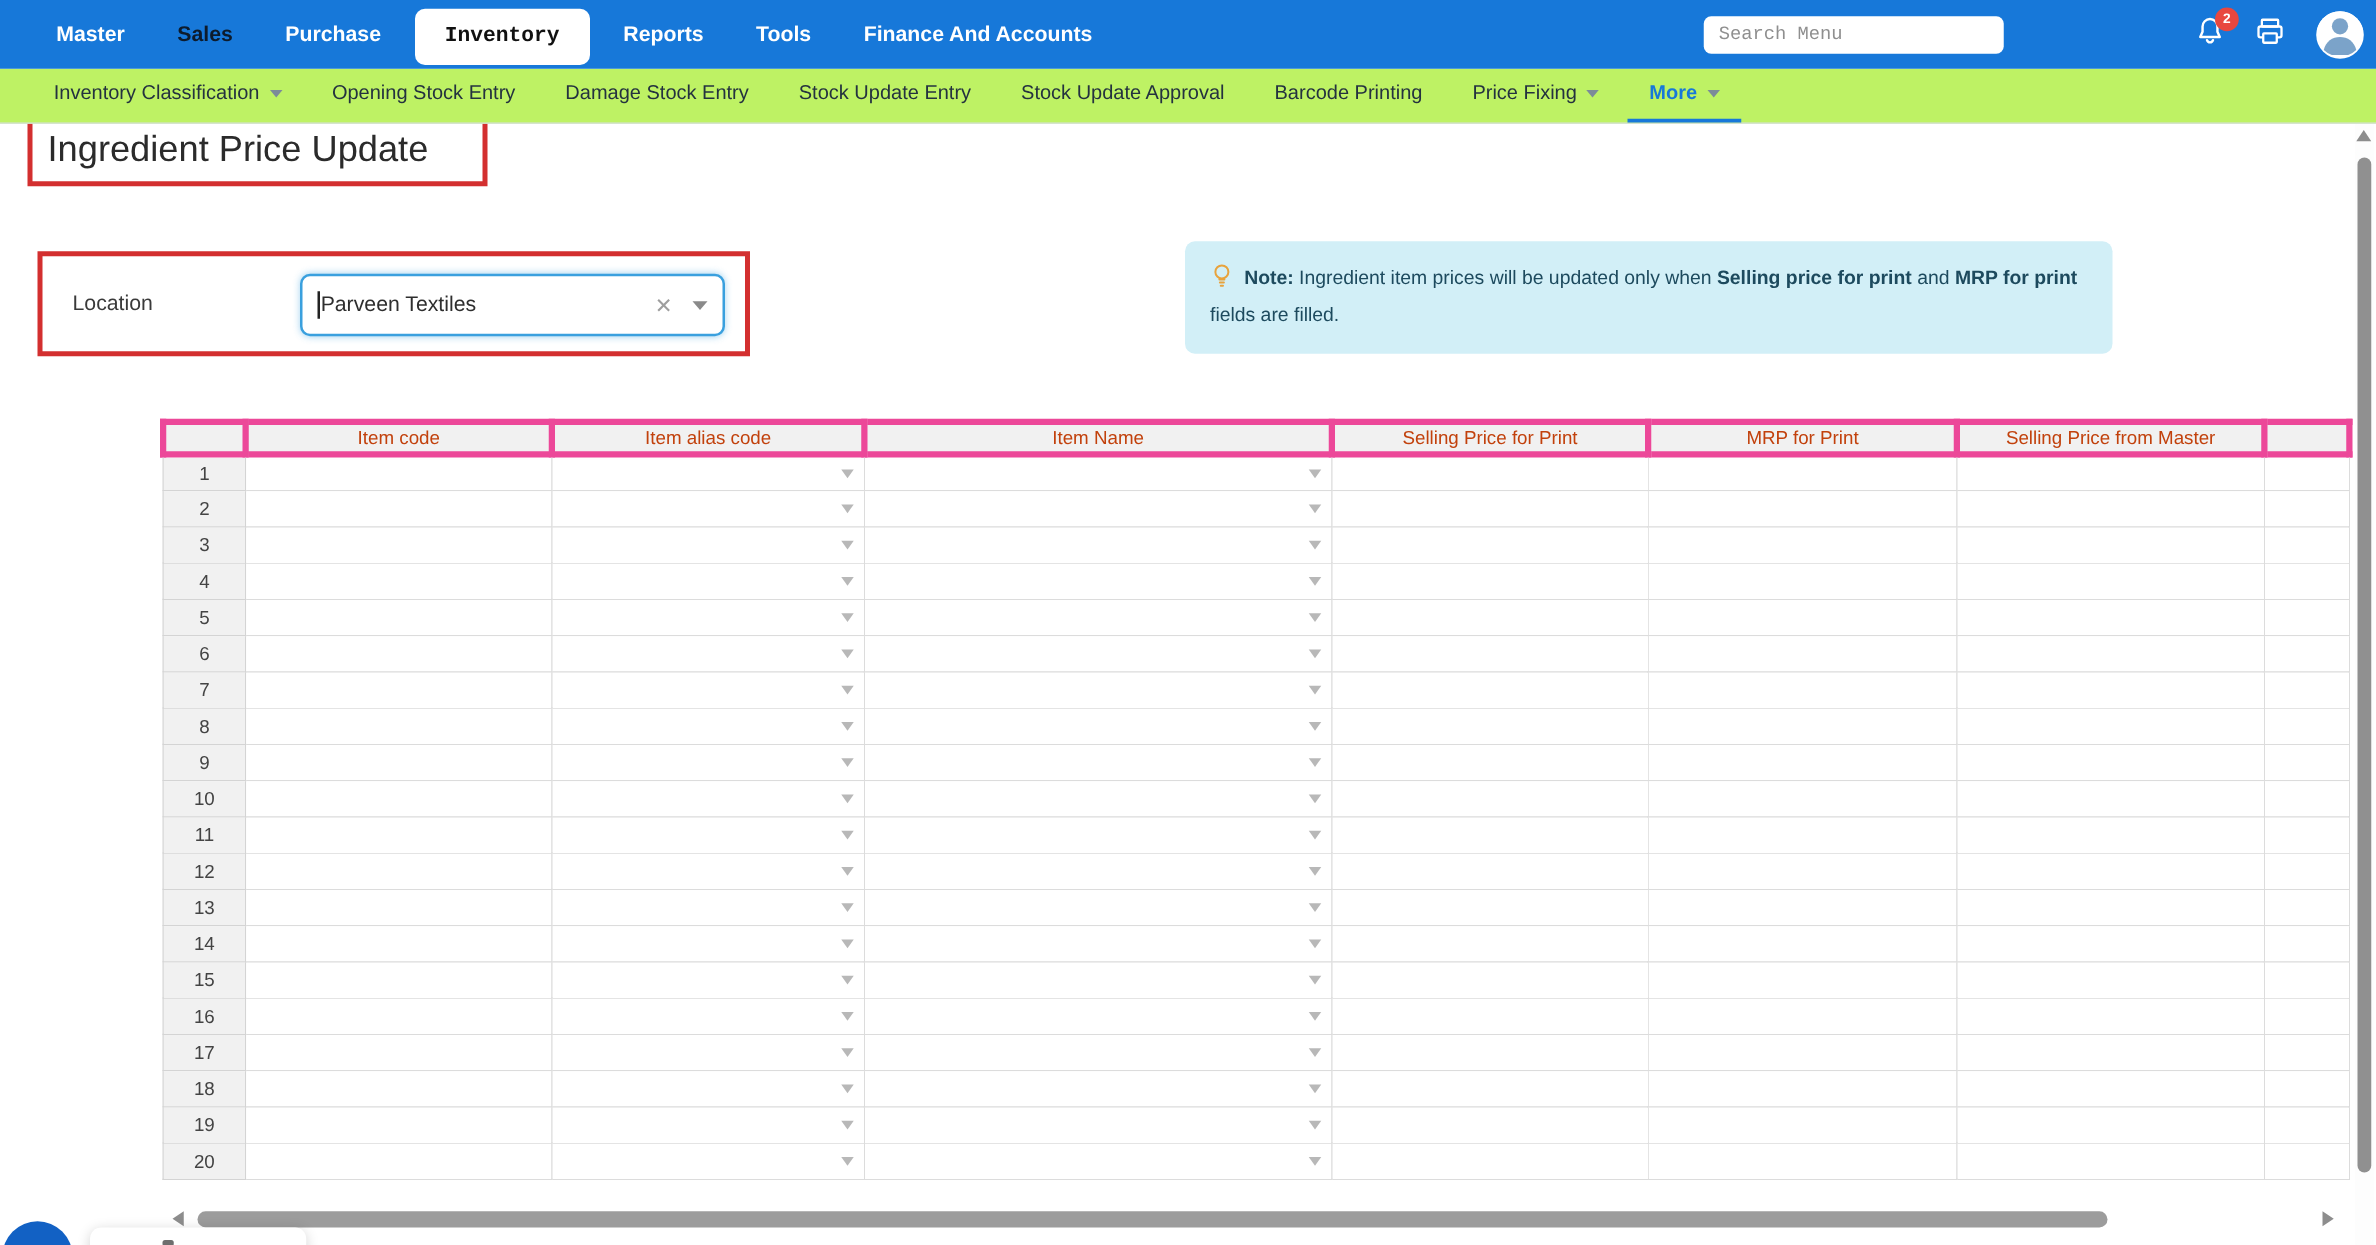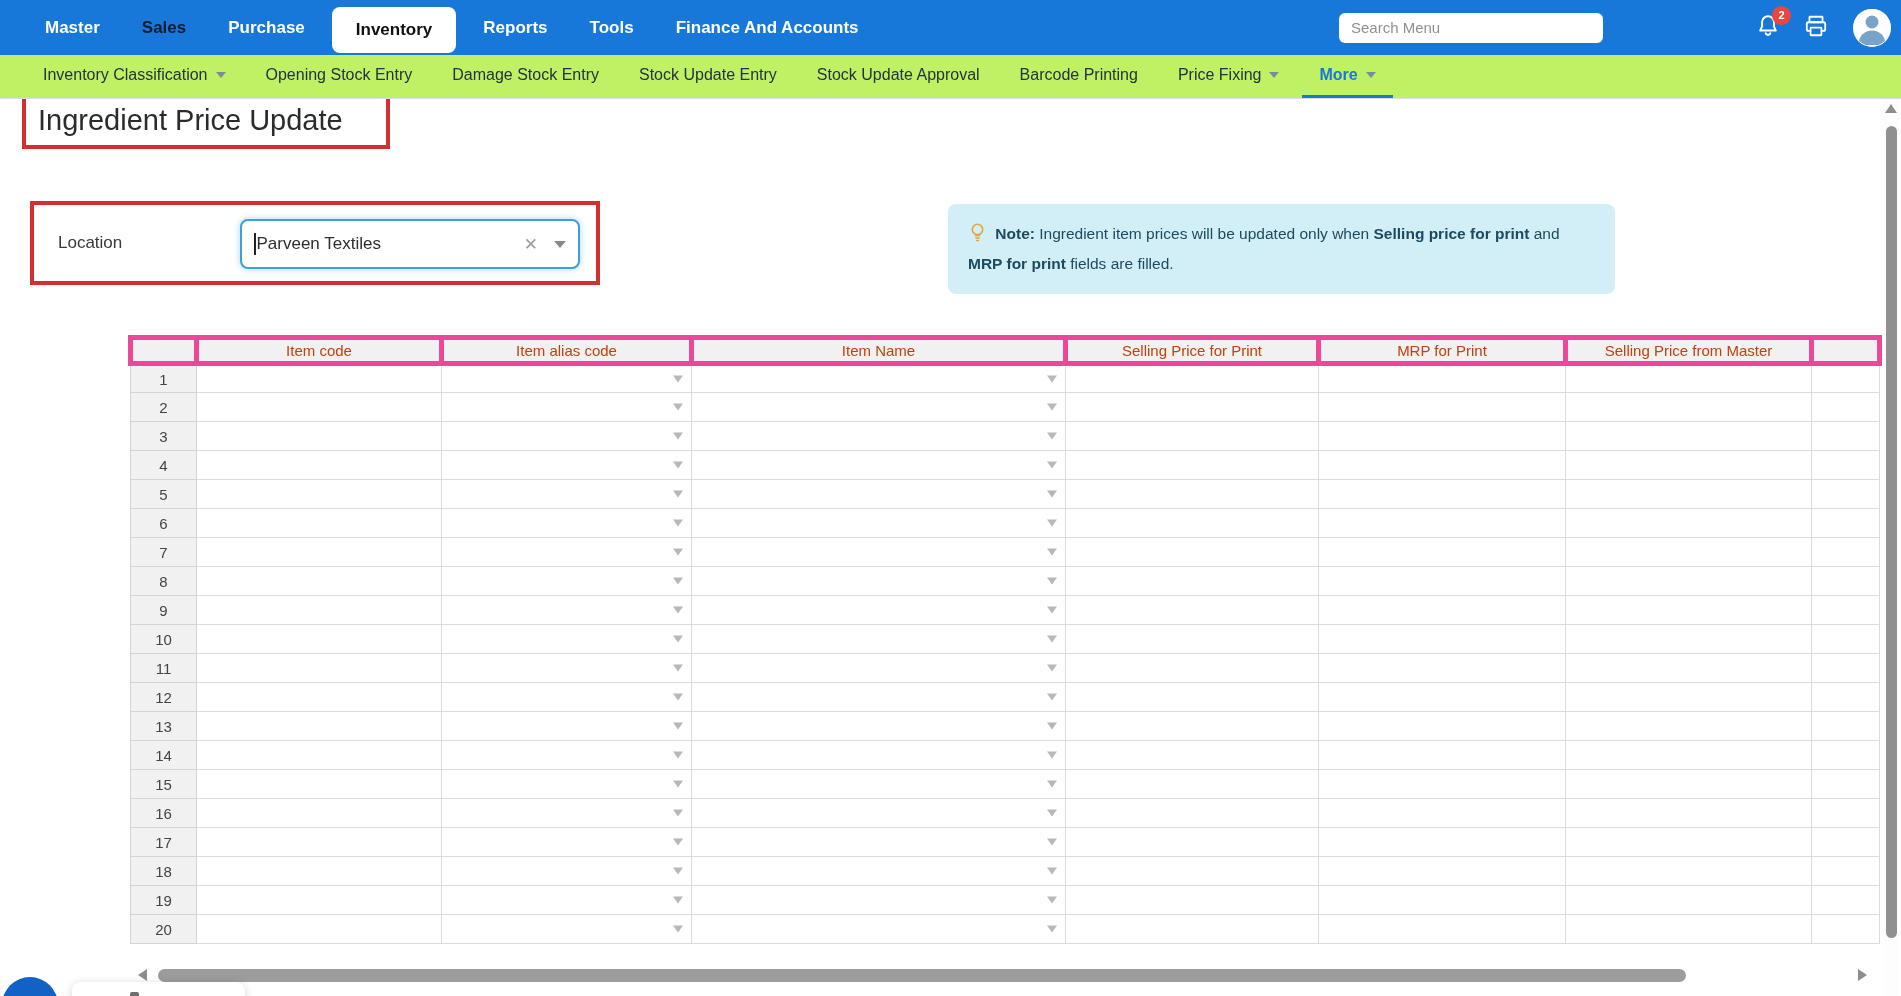--- a/index.html
+++ b/index.html
@@ -7,24 +7,24 @@
   body { font-family:"Liberation Sans", sans-serif; }
   .screen { position:relative; width:1901px; height:996px; overflow:hidden; background:#fff; }
 
   
   .topbar { position:absolute; left:0; top:0; width:1901px; height:55px;
             background:var(--accent,#1778d9); display:flex; align-items:center; z-index:30;gap:24px; }
   .topnav { display:flex; align-items:center; height:100%; padding-left:30px; }
   .topnav-item { color:#fff; font-size:17px; font-weight:700; padding:8px 15px; margin-right:12px;
                  white-space:nowrap; cursor:pointer; }
   .topnav-item.dark { color:#0d1b2c; }
-  .topnav-item.active { background:#fff; color:#111; border-radius:8px; padding:13px 24px; margin-top:4px; }
+  .topnav-item.active { background:#fff; color:#111; border-radius:8px; padding:13px 24px; margin-top:4px;font-family:Liberation Mono, monospace; }
   .topbar-right { margin-left:auto; display:flex; align-items:center; height:100%; padding-right:10px; }
-  .search { width:264px; height:30px; border:none; border-radius:6px; padding:0 12px;
-            font-family:Liberation Sans, sans-serif; font-size:15px; color:#6d28d9; outline:none; margin-right:148px; }
+  .search { width:240px; height:30px; border:none; border-radius:6px; padding:0 12px;
+            font-family:Liberation Mono, monospace; font-size:15px; color:#6d28d9; outline:none; margin-right:148px; }
   .search::placeholder { color:#8f8f8f; }
   .iconbtn { position:relative; width:34px; height:34px; display:flex; align-items:center;
              justify-content:center; margin-right:14px; cursor:pointer; }
   .badge { position:absolute; top:-5px; right:-6px; min-width:19px; height:19px; border-radius:50%;
            background:var(--badge,#e8473f); color:#fff; font-size:11px; font-weight:700;
            display:flex; align-items:center; justify-content:center; }
   .avatar { width:38px; height:38px; border-radius:50%; background:#fff; overflow:hidden;
             display:flex; align-items:center; justify-content:center; cursor:pointer; margin-left:6px; }
 
   
@@ -48,21 +48,21 @@
                 border:2px solid #3aa0de; border-radius:8px; background:#fff;
                 box-shadow:0 0 6px rgba(58,160,222,.45); display:flex; align-items:center;
                 padding:0 12px; cursor:pointer; }
   .text-cursor { display:inline-block; width:1.5px; height:22px; background:#222; margin-right:1px; }
   .loc-value { flex:1; font-size:17px; color:#2e2e2e; white-space:nowrap; overflow:hidden; }
   .clear-x { color:#9e9e9e; font-size:17px; margin-right:16px; cursor:pointer; }
   .sel-caret { width:0; height:0; border-left:6px solid transparent; border-right:6px solid transparent;
                border-top:7px solid #8a8a8a; cursor:pointer; }
 
   
-  .note-box { position:absolute; left:948px; top:204px; width:667px; height:90px;
+  .note-box { position:absolute; left:948px; top:193px; width:742px; height:90px;
               background:var(--note-bg,#d2eff7); border-radius:8px; padding:17px 20px;
               font-size:15.5px; line-height:26px; color:var(--note-text,#1d4a5e); }
   .note-box b { font-weight:700; }
   .bulb { vertical-align:-4px; margin-right:4px; }
 
   
   .grid-wrap { position:absolute; left:128px; top:335px; }
   table.grid { border-collapse:collapse; table-layout:fixed; }
   .grid th { height:26px; background:#f1f1f1; border:5px solid #ec4899; font-weight:400;
              font-size:15px; color:#c2410c; text-align:center; }

